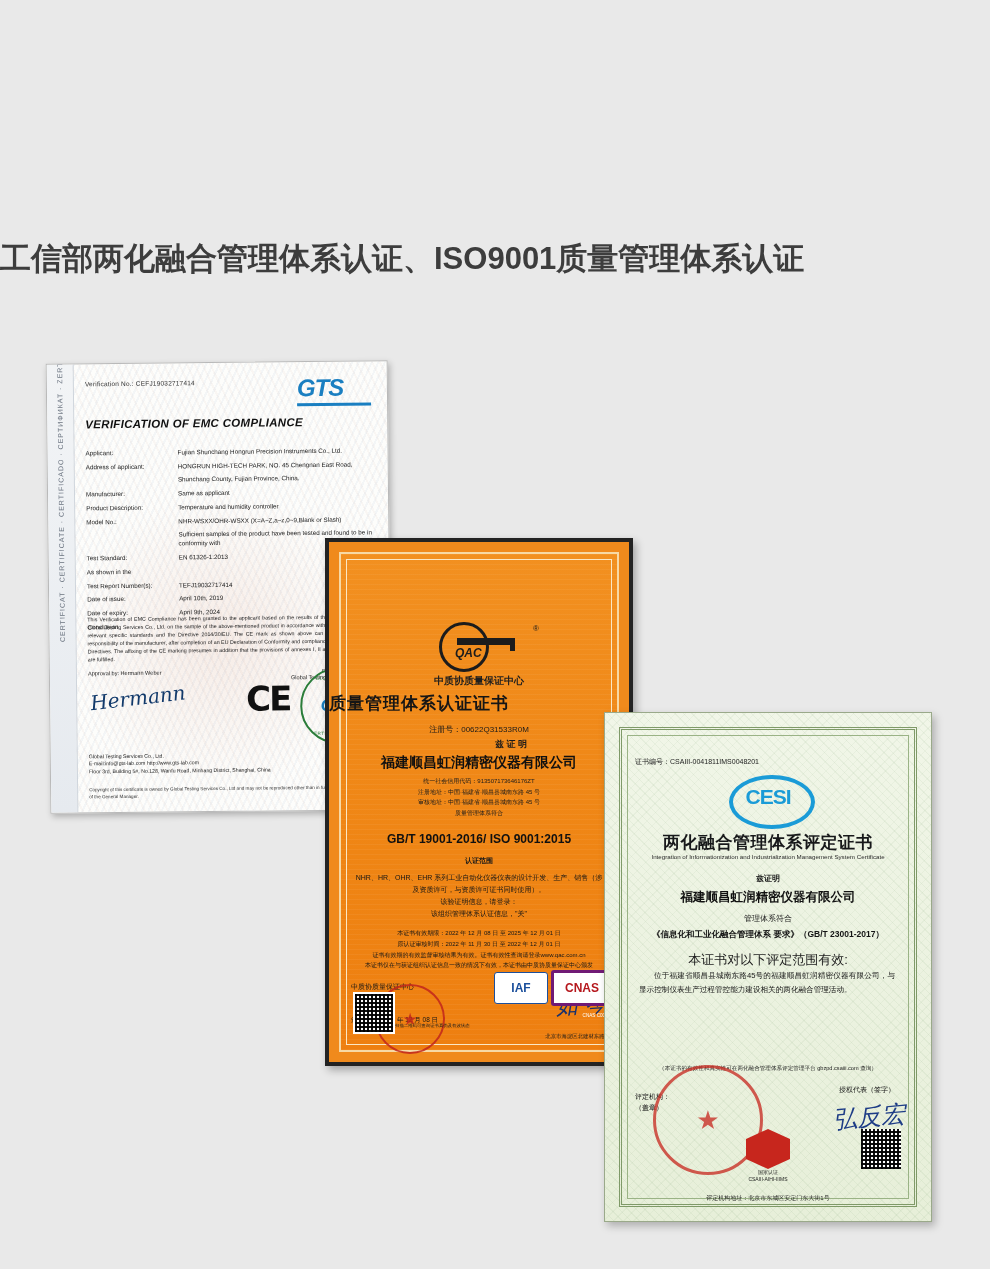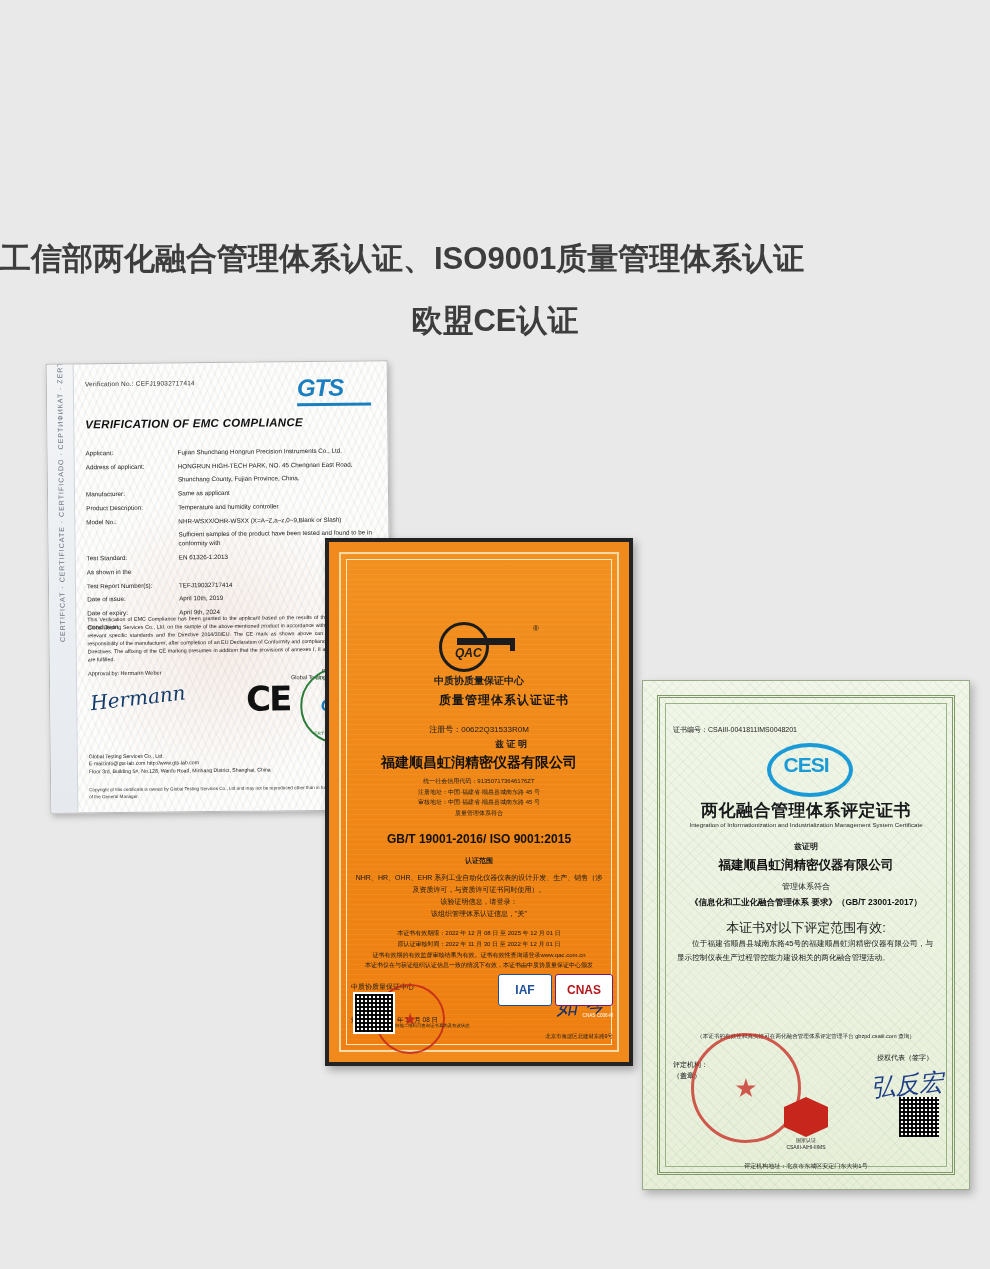--- a/index.html
+++ b/index.html
@@ -299,26 +299,24 @@
     position: absolute;
     left: 0; top: 132px; width: 100%;
     text-align: center;
     font-size: 10px;
     color: #1e1e1e;
     font-weight: bold;
   }
   .cert2 .bigtitle {
     position: absolute;
     left: 0; top: 150px; width: 100%;
-    text-align: center;
-    font-size: 12px;
+    font-size: 17px;
     font-weight: bold;
     color: #151515;
     letter-spacing: 1px;
-    margin-left: 25px;
   }
   .cert2 .regno {
     position: absolute;
     left: 0; top: 182px; width: 100%;
     text-align: center;
     font-size: 8px;
     color: #1a1a1a;
   }
   .cert2 .ci {
     position: absolute;
@@ -437,21 +435,21 @@
     font-size: 12px;
     font-weight: bold;
     display: flex;
     align-items: center;
     justify-content: center;
     margin-left: 15px;
   }
   .cnas-badge {
     width: 56px; height: 30px;
     background: #fff;
-    border: 1px solid #701a75;
+    border: 3px solid #701a75;
     border-radius: 3px;
     color: #b5171d;
     font-size: 12px;
     font-weight: bold;
     display: flex;
     align-items: center;
     justify-content: center;
   }
   .cnas-note {
     position: absolute;
@@ -481,28 +479,27 @@
     position: absolute;
     right: 16px; bottom: 22px;
     font-size: 5.4px;
     color: #1a1a1a;
   }
 
   
   .cert3 {
     position: absolute;
     left: 604px;
-    top: 680px;
+    top: 712px;
     width: 326px;
     height: 508px;
     background: #eef3e3;
     border: 1px solid #9aa98a;
     box-shadow: 3px 4px 8px rgba(0,0,0,.25);
     overflow: hidden;
-    margin-left: 38px;
   }
   .cert3 .bg {
     position: absolute; inset: 0;
     background:
       repeating-linear-gradient(45deg, rgba(120,160,110,.09) 0 1px, transparent 1px 6px),
       repeating-linear-gradient(-45deg, rgba(120,160,110,.07) 0 1px, transparent 1px 7px),
       linear-gradient(180deg,#f1f6e8,#e7efd9);
   }
   .cert3 .frame {
     position: absolute;
@@ -692,21 +689,20 @@
     font-size: 6px;
     color: #1c1c1c;
   }
 </style>
 </head>
 <body>
 
 <div class="page">
 
   <div class="subline1">工信部两化融合管理体系认证、ISO9001质量管理体系认证</div>
-  <div class="subline2">欧盟CE认证</div>
 
   <div class="cert1">
     <div class="guilloche"></div>
 
     <div class="leftband">
       <span style="top:120px;">CERTIFICAT · CERTIFICATE · CERTIFICADO · CEPTИФИКАТ · ZERTIFIKAT</span>
     </div>
 
     <div class="verif">Verification No.:  CEFJ19032717414</div>
 

